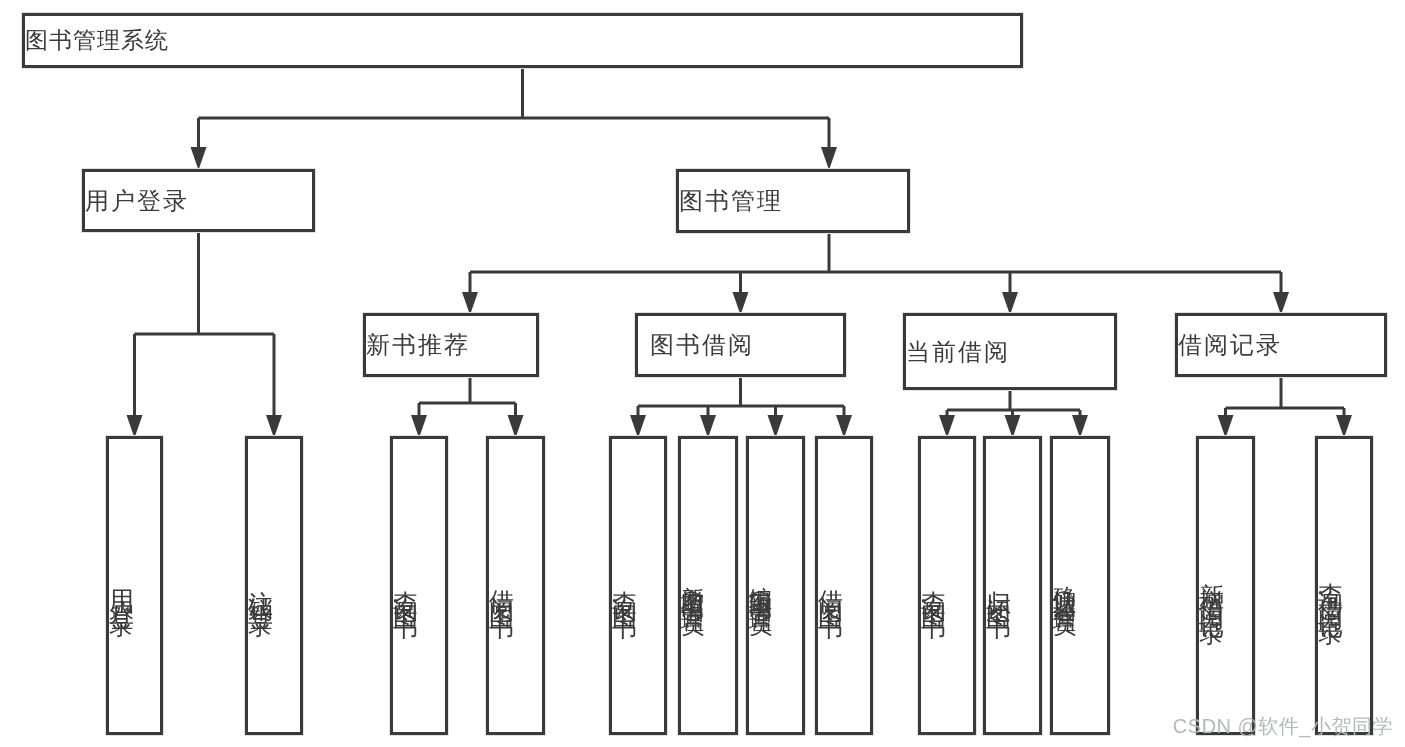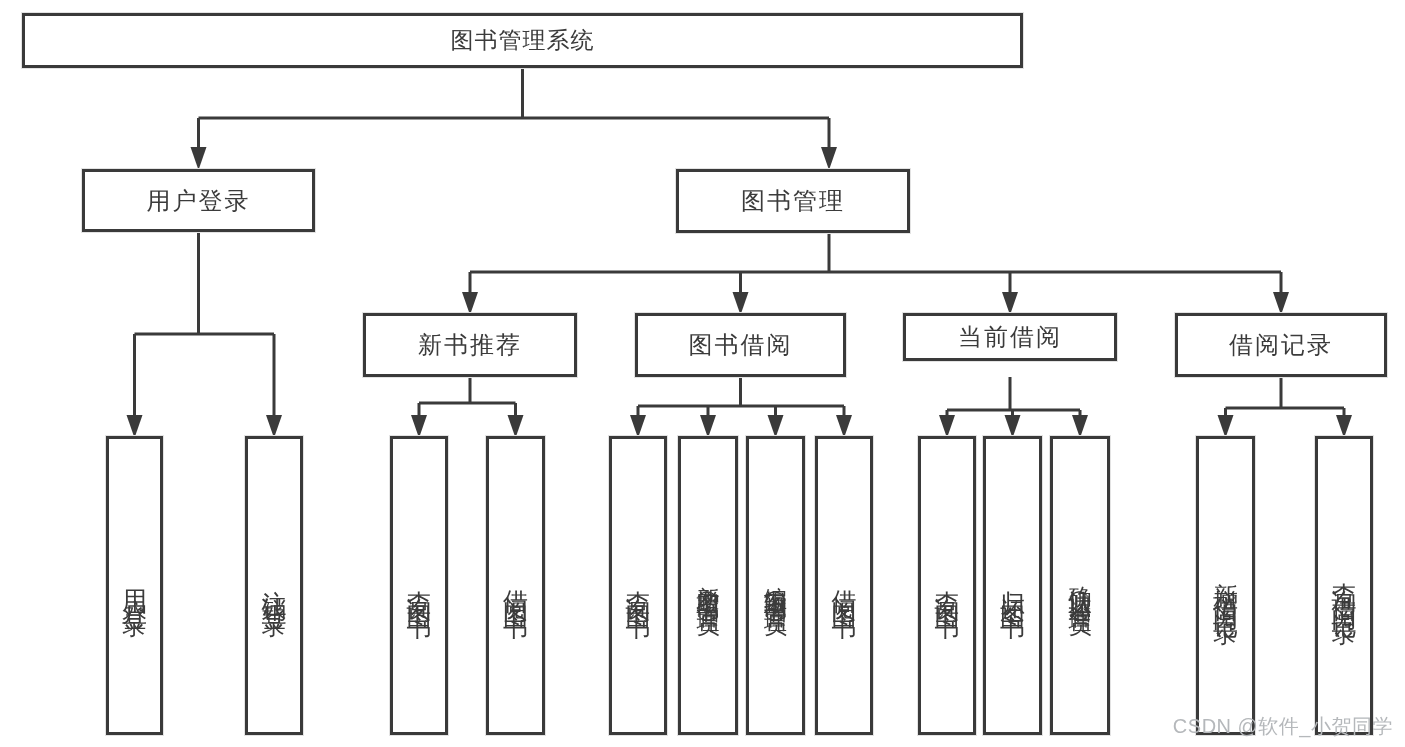--- a/index.html
+++ b/index.html
@@ -32,21 +32,21 @@
     stroke: none;
   }
   .node {
     position: absolute;
     box-sizing: border-box;
     background: var(--box-fill, #ffffff);
     border: 3px solid var(--box-border, #3a3a3a);
     box-shadow: 0 0 0 1px #e3e3e3;
     display: flex;
     align-items: center;
-    justify-content: center;
+    justify-content: flex-start;
     z-index: 2;
     color: var(--text, #3b3b3b);
   }
   .h-label {
     font-size: 23px;
     letter-spacing: 1px;
     white-space: nowrap;
   }
   .node.lvl .h-label {
     font-size: 24px;
@@ -128,27 +128,27 @@
     <span class="h-label">图书管理系统</span>
   </div>
 
   <div class="node lvl" style="left:82px; top:169px; width:233px; height:63px;">
     <span class="h-label">用户登录</span>
   </div>
   <div class="node lvl" style="left:676px; top:169px; width:234px; height:64px;">
     <span class="h-label">图书管理</span>
   </div>
 
-  <div class="node lvl" style="left:363px; top:313px; width:214px; height:64px;">
+  <div class="node lvl" style="left:363px; top:313px; width:176px; height:64px;">
     <span class="h-label">新书推荐</span>
   </div>
-  <div class="node lvl" style="left:635px; top:313px; width:211px; height:64px;">
+  <div class="node lvl" style="left:635px; top:313px; width:211px; height:64px;padding-left:12px;">
     <span class="h-label">图书借阅</span>
   </div>
-  <div class="node lvl" style="left:903px; top:313px; width:214px; height:48px;">
+  <div class="node lvl" style="left:903px; top:313px; width:214px; height:77px;">
     <span class="h-label">当前借阅</span>
   </div>
   <div class="node lvl" style="left:1175px; top:313px; width:212px; height:64px;">
     <span class="h-label">借阅记录</span>
   </div>
 
   <div class="node leaf" style="left:106px; top:436px; width:57px; height:299px;">
     <span class="v-label">用户登录</span>
   </div>
   <div class="node leaf" style="left:245px; top:436px; width:58px; height:299px;">

